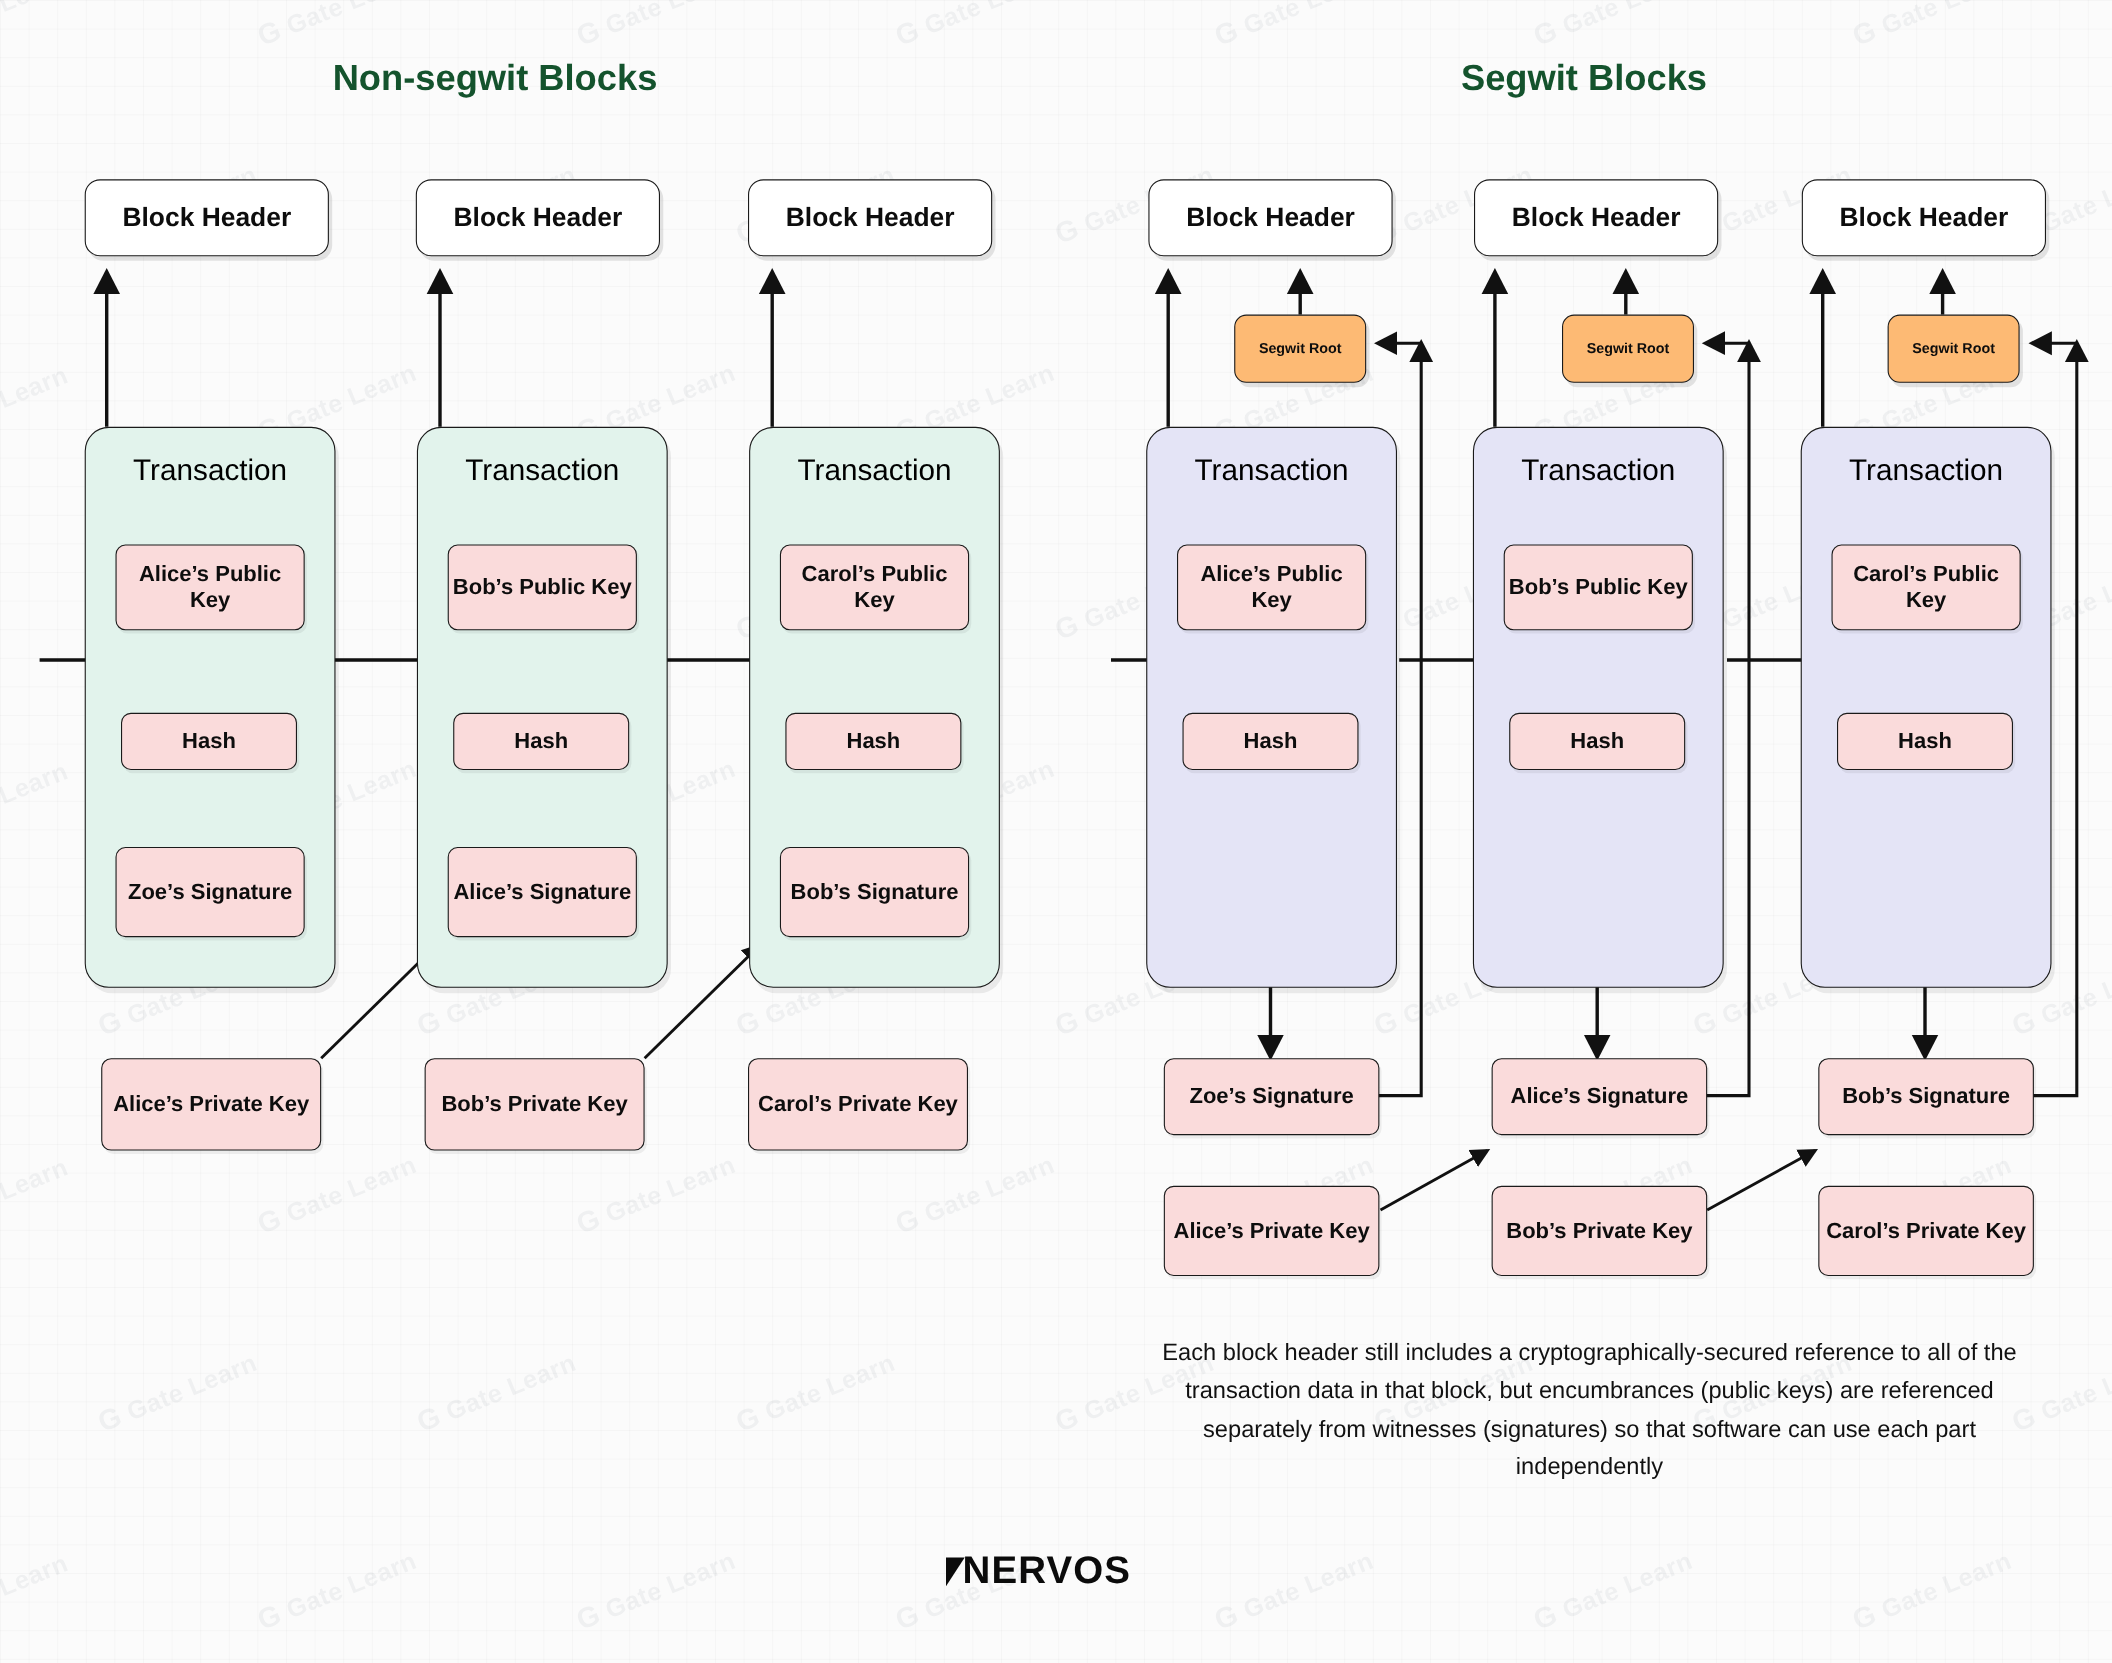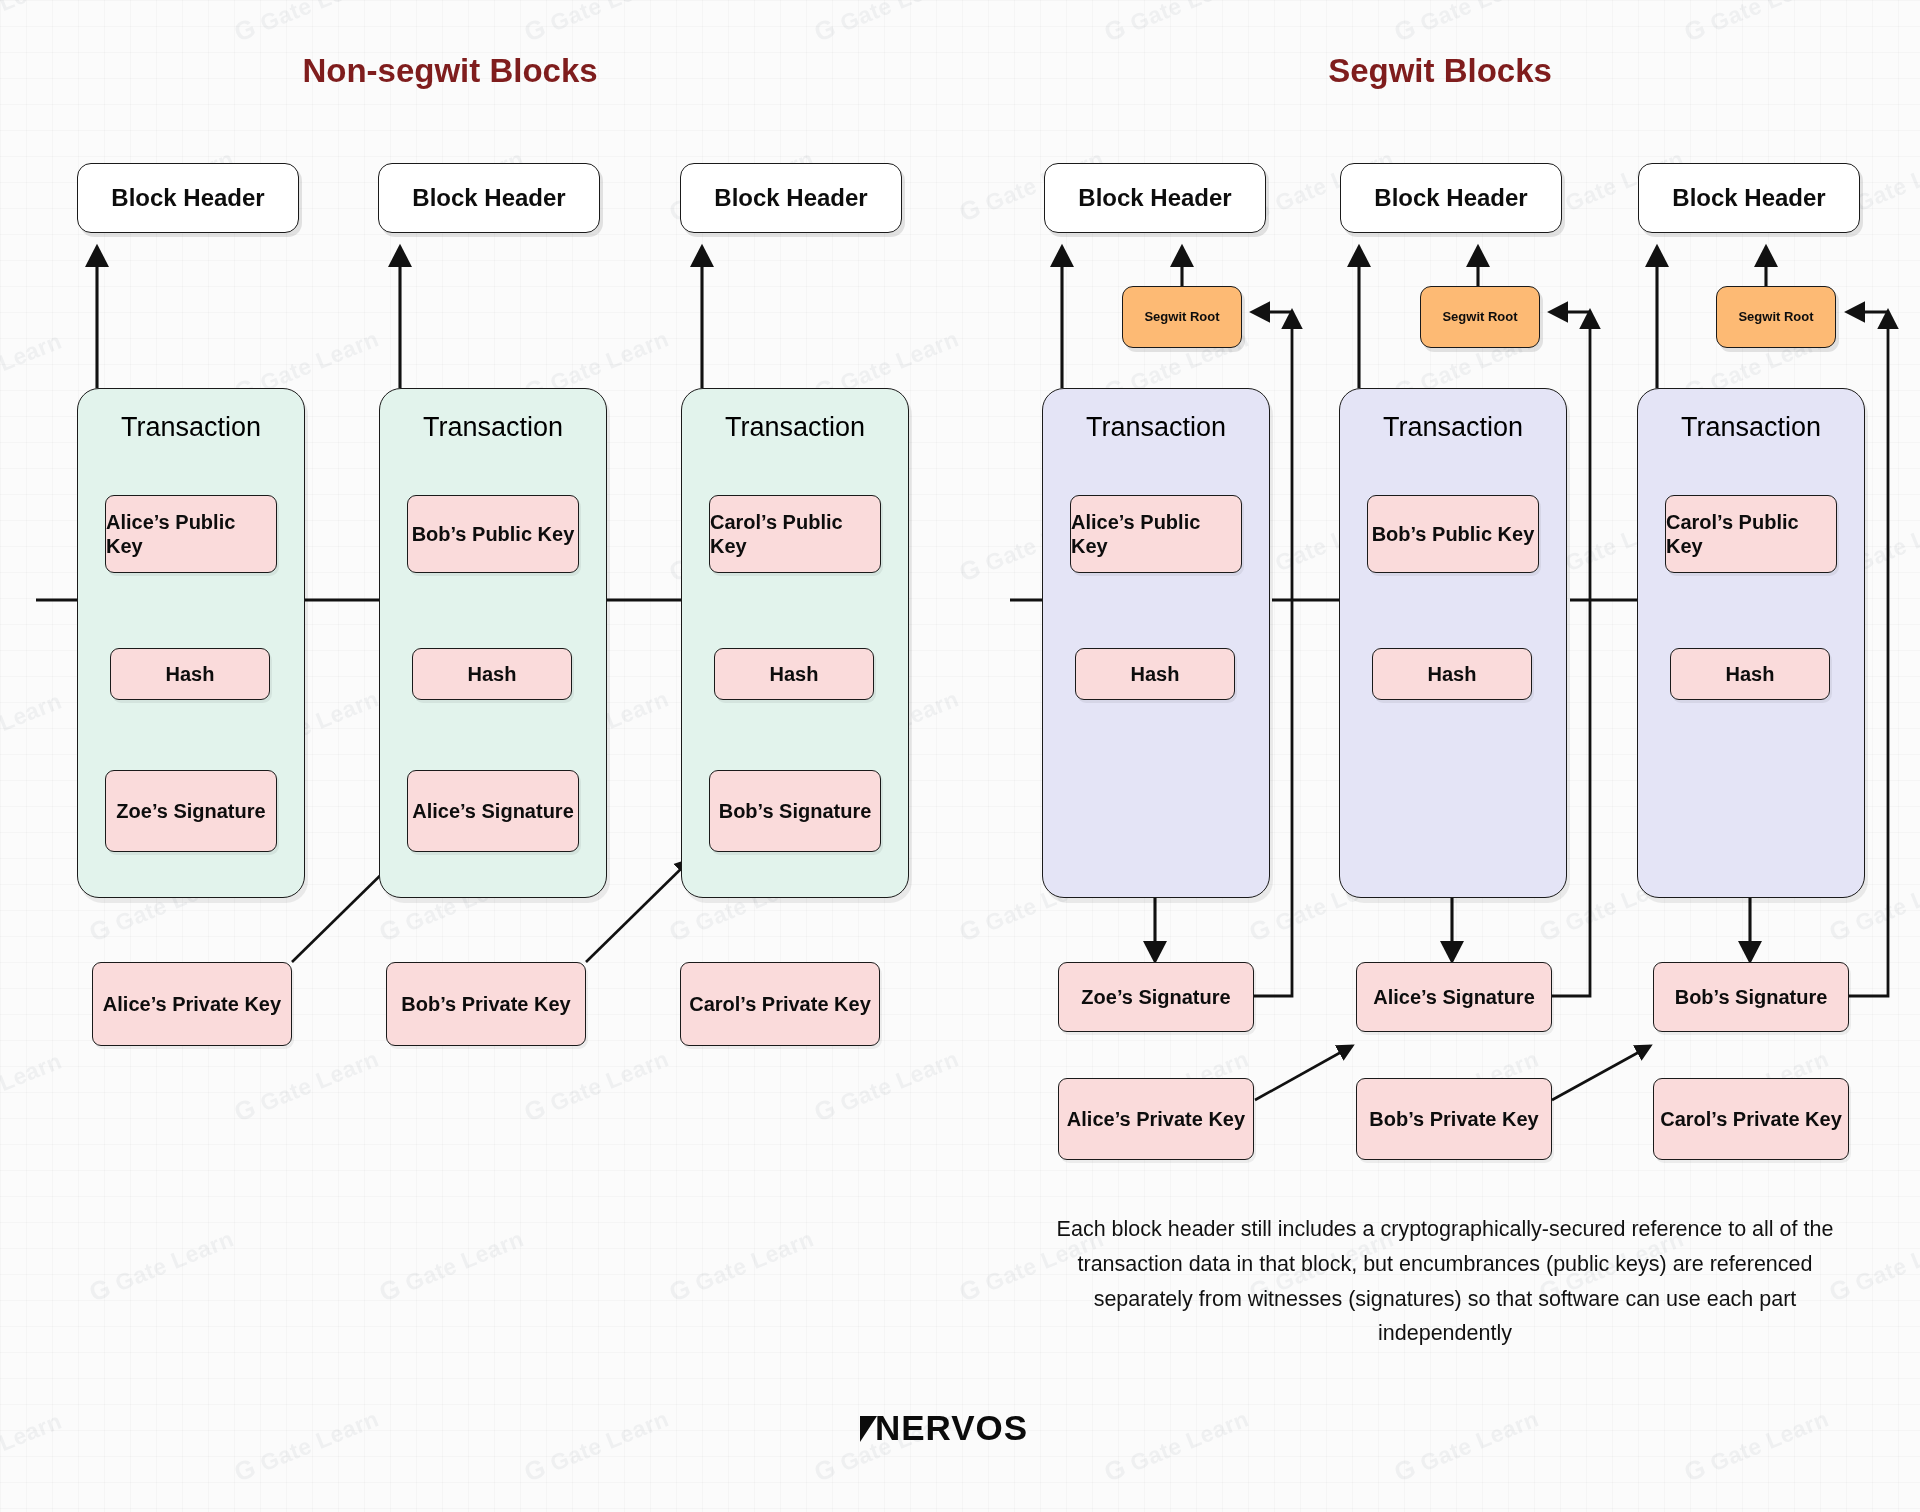--- a/index.html
+++ b/index.html
@@ -31,28 +31,28 @@
     transform:rotate(-22deg);
     white-space:nowrap;
     letter-spacing:.5px;
   }
   .wm .g{ font-weight:800; font-size:26px; }
 
   svg.wires{ position:absolute; inset:0; width:1920px; height:1512px; pointer-events:none; }
 
   .col-title{
     position:absolute;
-    font-size:33px; font-weight:bold; color:#7f1d1d;
+    font-size:33px; font-weight:bold; color:#14532d;
     text-align:center; white-space:nowrap;
   }
 
   .node{
     position:absolute;
     display:flex; align-items:center; justify-content:center;
-    text-align:left;
+    text-align:center;
     border:1.6px solid #1a1a1a;
     line-height:1.2;
     font-weight:bold; color:#0d0d0d;
   }
   .hdr{
     background:#fff; border-radius:14px;
     font-size:24px;
     box-shadow:3px 4px 0 rgba(0,0,0,0.10);
   }
   .sgroot{

